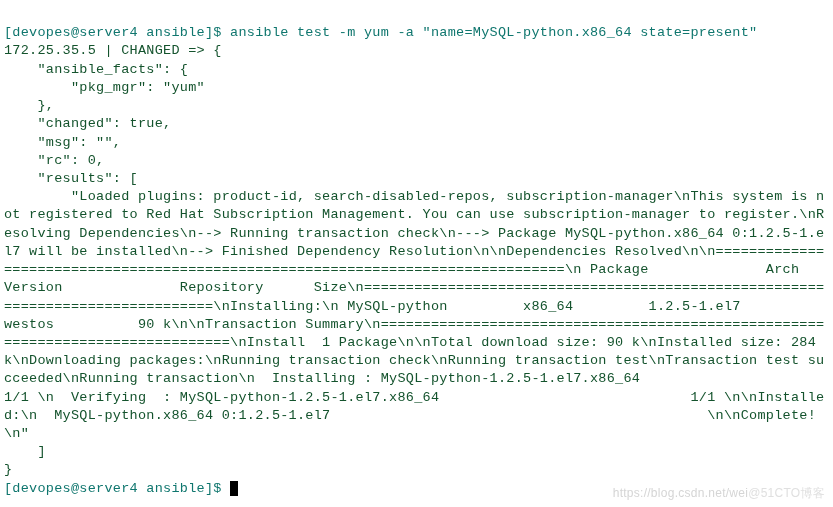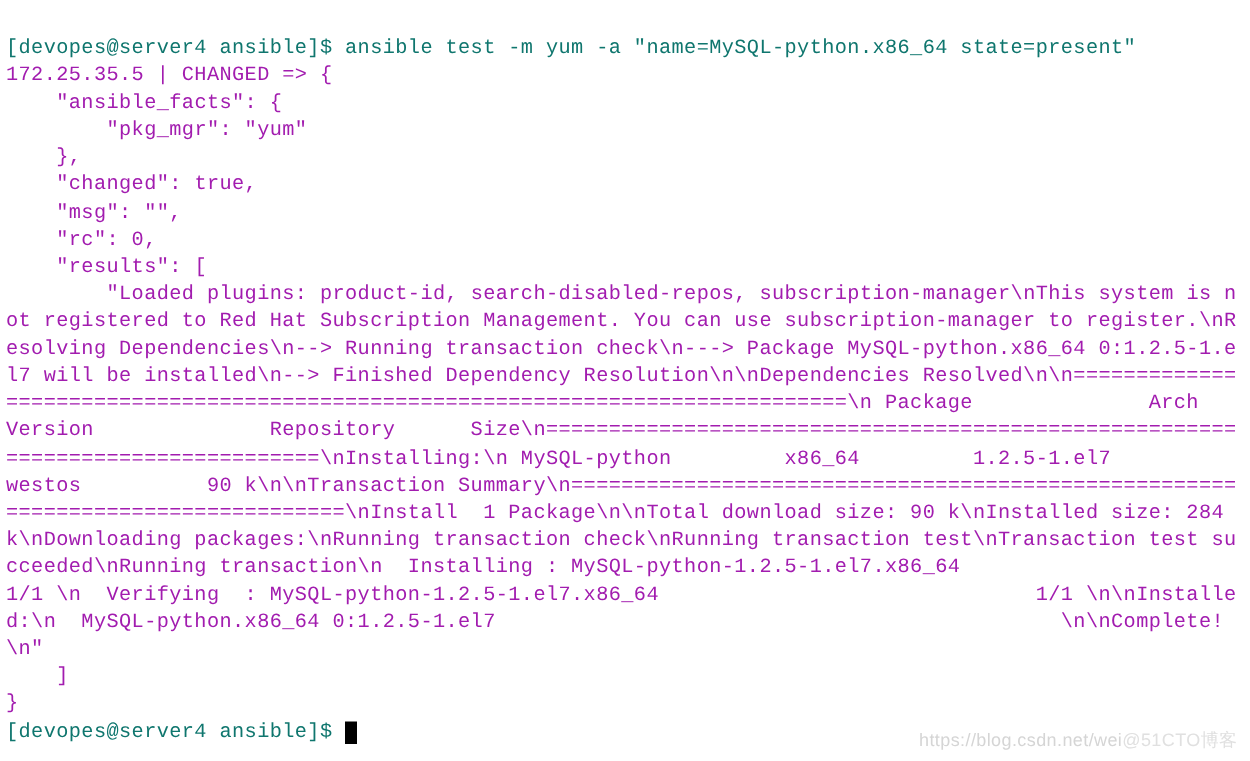--- a/index.html
+++ b/index.html
@@ -7,21 +7,21 @@
       font-family: "Courier New", monospace;
       font-size: 13.5px;
       line-height: 1.35;
       background: #ffffff;
       color: #000000;
       padding: 6px 4px;
       width: 833px;
       letter-spacing: 0.02em;
     }
     .term { white-space: pre-wrap; word-break: break-all; }
-    .gold { color: #a21caf; }
+    .gold { color: #14532d; }
     .prompt-line { color: #0f766e; }
     .cursor {
       display: inline-block;
       width: 8px;
       height: 15px;
       background: #000;
       vertical-align: text-bottom;
     }
     .watermark {
       position: absolute;

